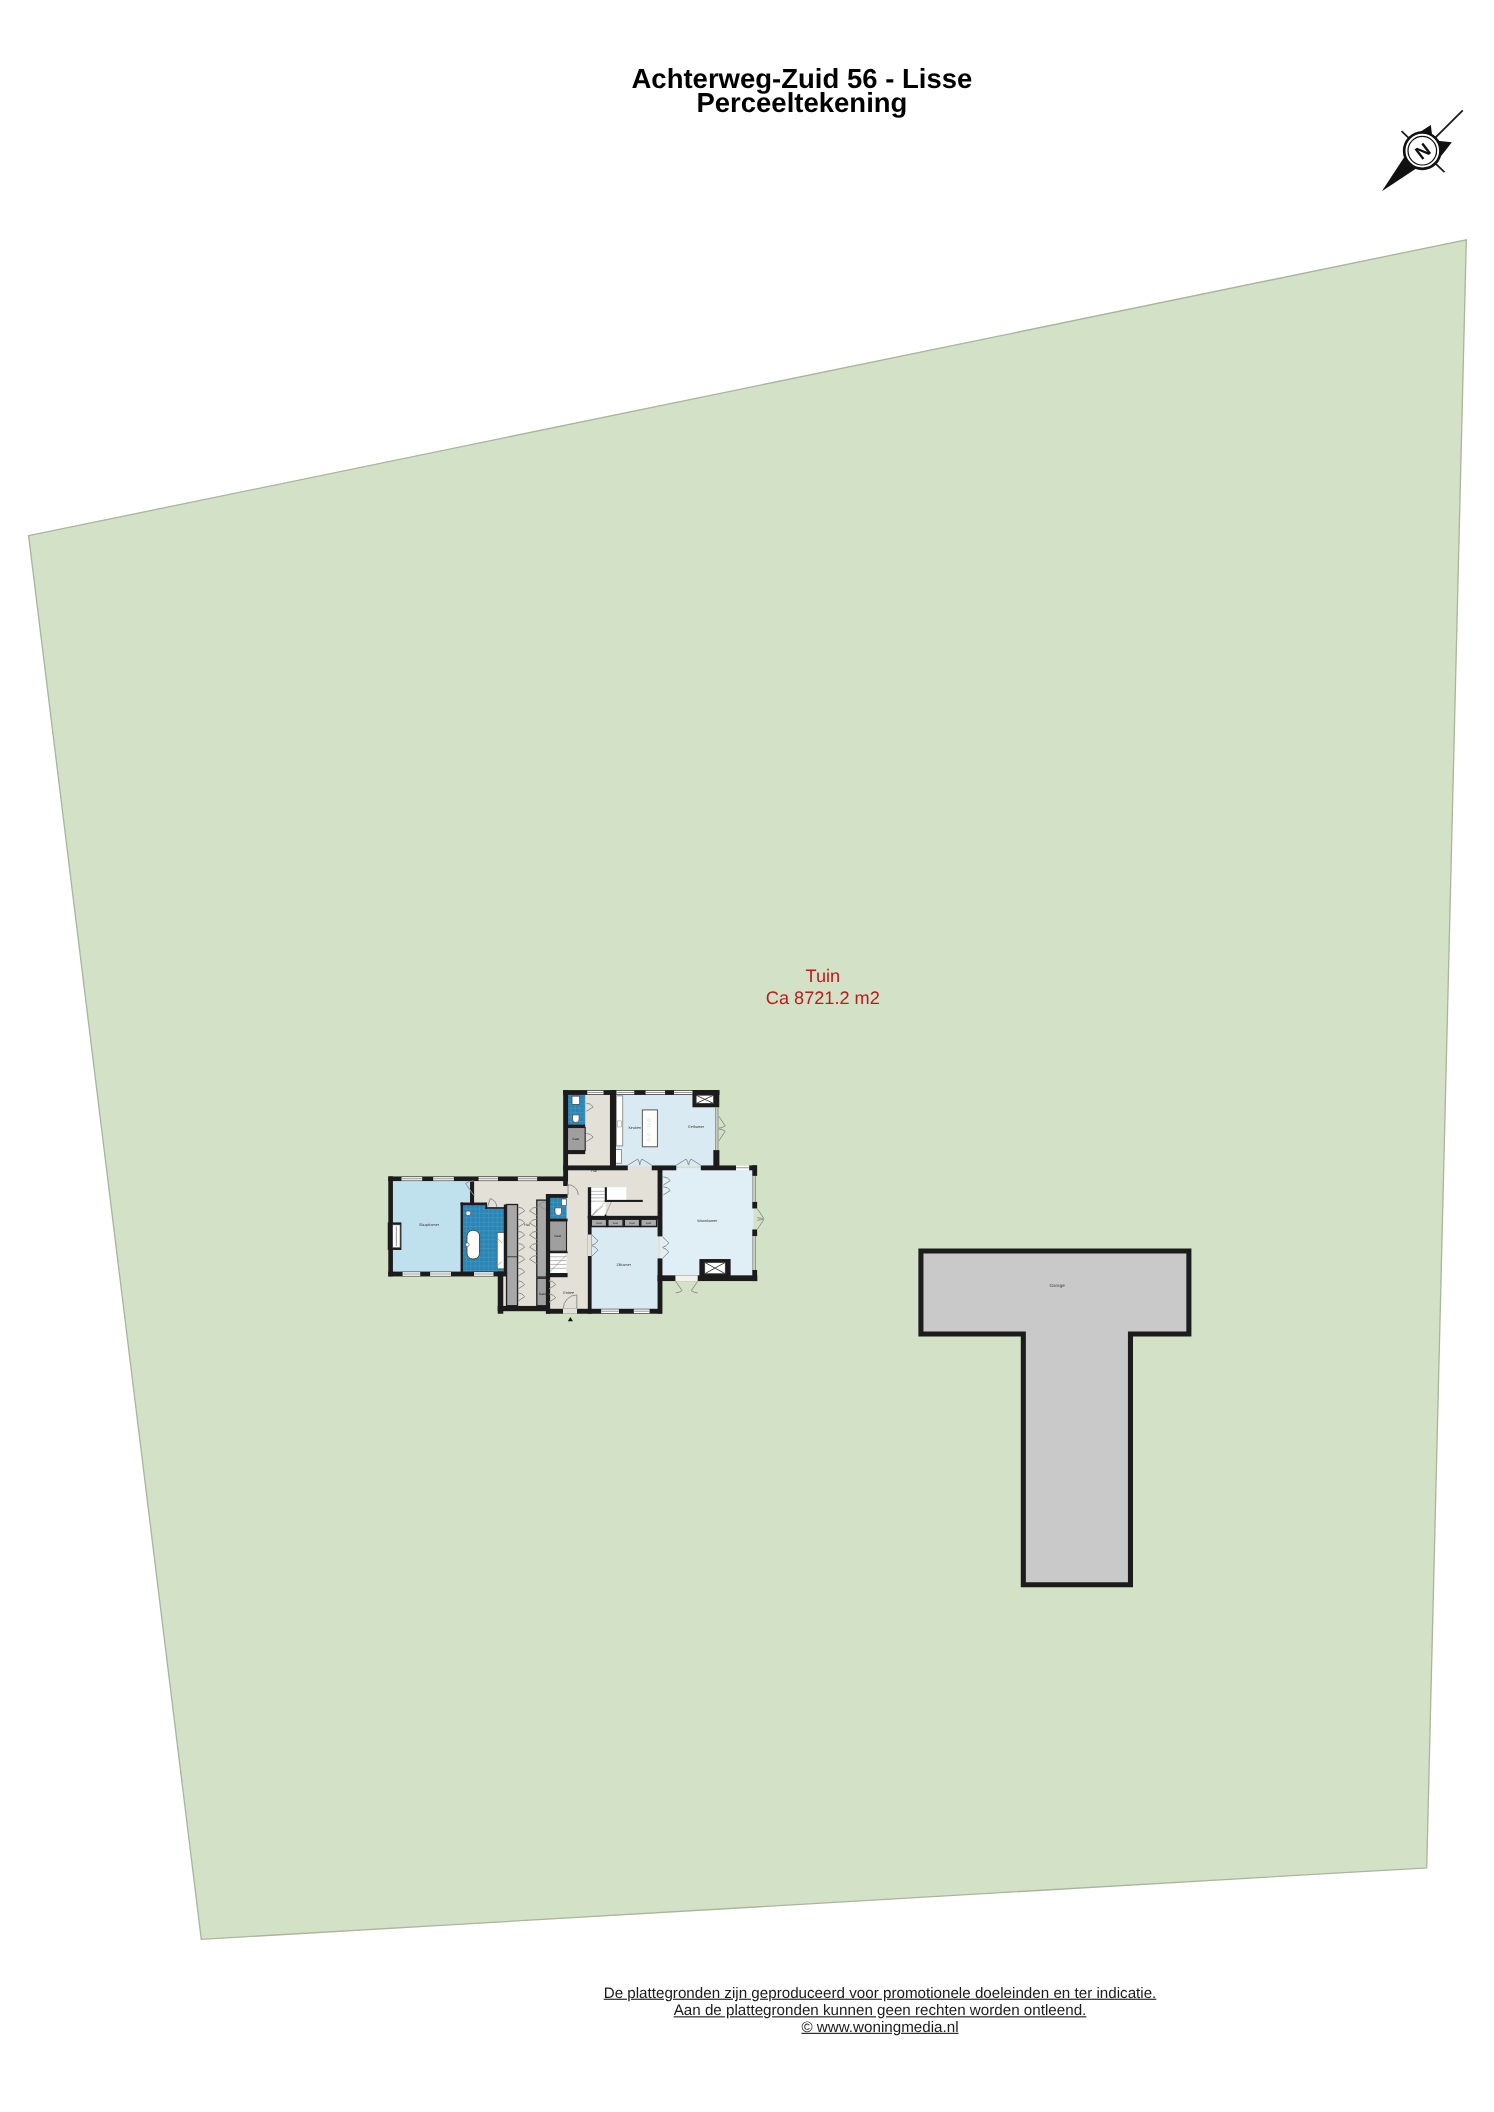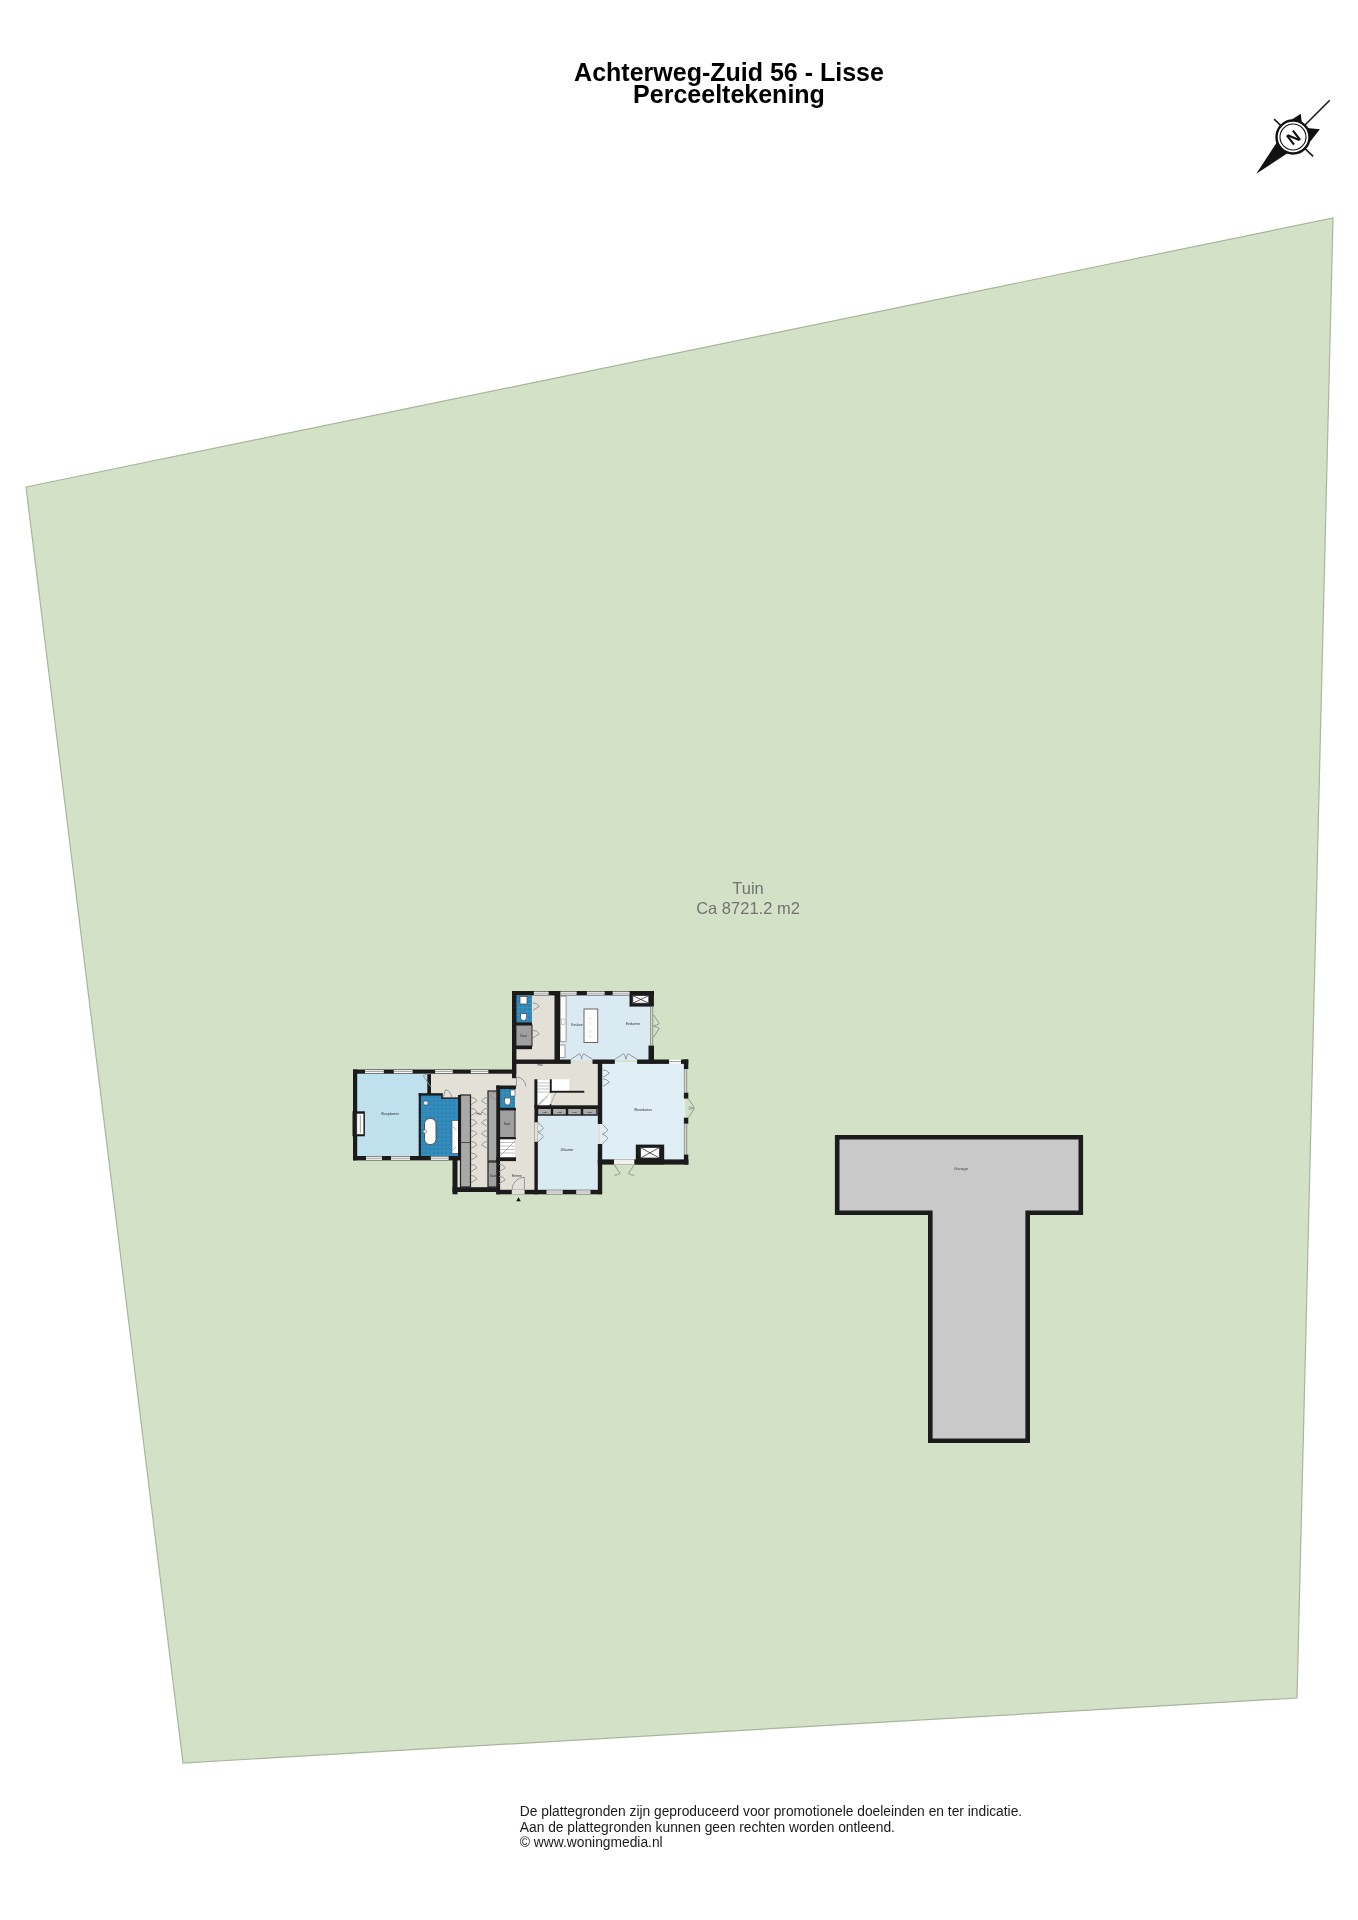--- a/index.html
+++ b/index.html
@@ -1,22 +1,22 @@
 <!DOCTYPE html>
 <html><head>
 <meta charset="utf-8">
 <style>
   html,body{margin:0;padding:0;background:#ffffff;}
   body{width:1358px;height:1920px;position:relative;overflow:hidden;font-family:"Liberation Sans",sans-serif;}
   .ttl{position:absolute;left:729px;top:60.5px;transform:translateX(-50%);text-align:center;
        font-size:25px;line-height:22px;font-weight:bold;color:#000;white-space:nowrap;}
   .tuin{position:absolute;left:748px;top:878px;transform:translateX(-50%);text-align:center;
-       font-size:16.5px;line-height:20px;color:#737373;white-space:nowrap;}
-  .foot{position:absolute;left:771px;top:1804px;transform:translateX(-50%);text-align:left;
-       font-size:13.8px;line-height:15.6px;color:#1a1a1a;white-space:nowrap;}
+       font-size:16.5px;line-height:20px;color:#b91c1c;white-space:nowrap;}
+  .foot{position:absolute;left:800px;top:1804px;transform:translateX(-50%);text-align:center;
+       font-size:13.8px;line-height:15.6px;color:#1a1a1a;white-space:nowrap;text-decoration:underline;}
   svg{position:absolute;left:0;top:0;}
 </style>
 </head>
 <body>
 
 <div class="ttl">Achterweg-Zuid 56 - Lisse<br>Perceeltekening</div>
 <svg width="1358" height="1920" viewBox="0 0 1358 1920">
 
   <polygon points="26,487 1333,218 1297,1698 183,1763" fill="#d3e2c6" stroke="#a9b59d" stroke-width="1.2"></polygon>
 

